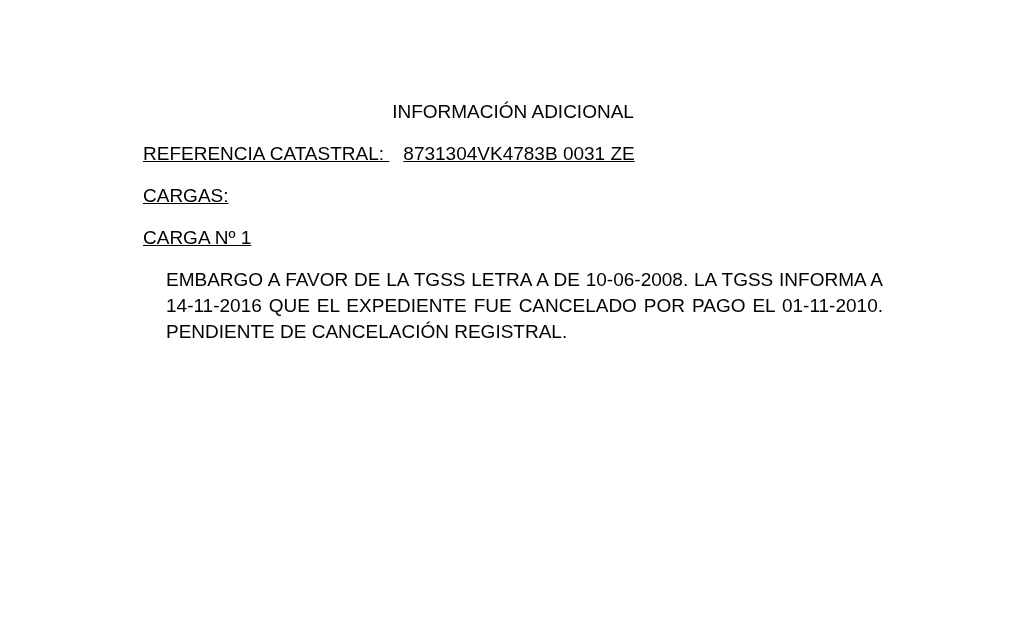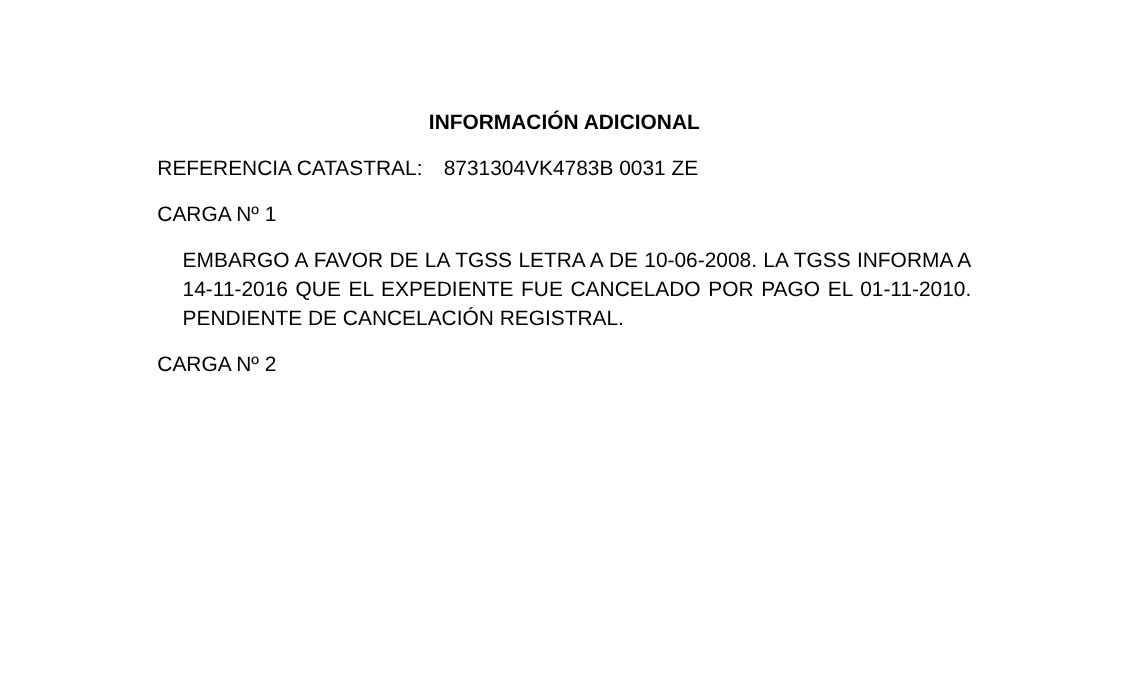--- a/index.html
+++ b/index.html
@@ -15,28 +15,29 @@
   }
   .doc {
     width: 1022px;
     height: 621px;
     padding: 99px 139px 0 143px;
     font-size: 19px;
     line-height: 26px;
   }
   .title {
     font-size: 19px;
-    font-weight: bold;
+    font-weight: normal;
     text-align: center;
     margin-bottom: 16px;
   }
   .line {
     margin-bottom: 16px;
     text-align: left;
     white-space: nowrap;
+    text-decoration: underline;
   }
   .para {
     text-align: justify;
     margin-bottom: 16px;
     margin-left: 23px;
   }
   .ref-value {
     margin-left: 14px;
   }
 </style>
@@ -45,22 +46,22 @@
 
 <div class="doc">
 
   <div class="title">INFORMACIÓN ADICIONAL</div>
 
   <div class="line">
     <span>REFERENCIA CATASTRAL:</span>
     <span class="ref-value">8731304VK4783B 0031 ZE</span>
   </div>
 
+  <div class="line">CARGAS:</div>
 
 
   <div class="line">CARGA Nº 1</div>
 
   <p class="para">EMBARGO A FAVOR DE LA TGSS LETRA A DE 10-06-2008. LA TGSS INFORMA A 14-11-2016 QUE EL EXPEDIENTE FUE CANCELADO POR PAGO EL 01-11-2010. PENDIENTE DE CANCELACIÓN REGISTRAL.</p>
 
-  <div class="line">CARGA Nº 2</div>
 
 
 </div>
 
 </body></html>

